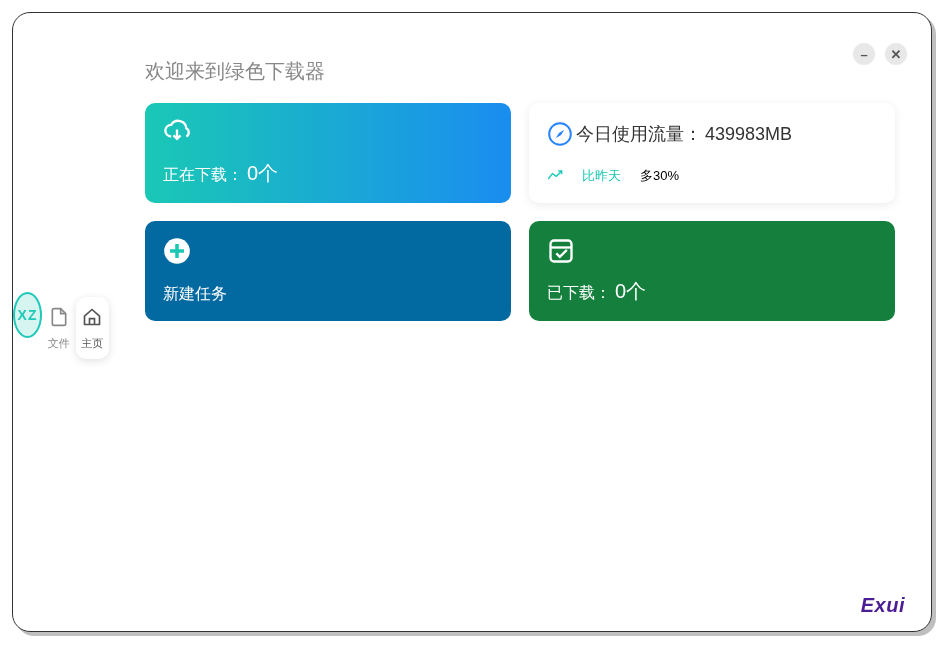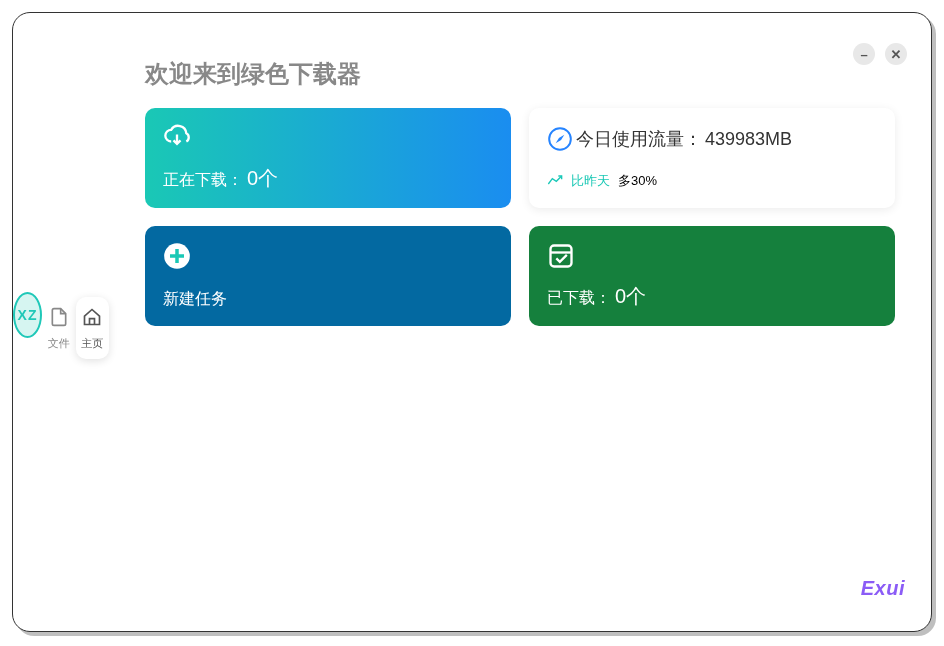--- a/index.html
+++ b/index.html
@@ -86,24 +86,24 @@
       margin-bottom: 4px;
     }
     .nav-label {
       font-size: 11px;
     }
     .main {
       flex: 1;
       padding: 45px 36px 0 36px;
     }
     .page-title {
-      font-size: 24px;
+      font-size: 20px;
       color: #888;
       margin-bottom: 18px;
-      font-weight: bold;
+      font-weight: normal;
     }
     .card-grid {
       display: grid;
       grid-template-columns: 1fr 1fr;
       gap: 18px;
     }
     .card {
       border-radius: 10px;
       padding: 16px 18px;
       color: #fff;
@@ -153,36 +153,36 @@
     .traffic-icon {
       width: 26px;
       height: 26px;
       flex-shrink: 0;
     }
     .traffic-row2 {
       margin-top: 14px;
       font-size: 13px;
       display: flex;
       align-items: center;
-      gap: 8px;
+      gap: 19px;
     }
     .traffic-trend {
       color: #1ac8b5;
     }
     .traffic-compare {
       color: #1ac8b5;
     }
     .traffic-pct {
       color: #000000;
     }
     .brand {
       position: absolute;
-      bottom: 31px;
+      bottom: 14px;
       right: 26px;
-      color: #8b5cf6;
+      color: #4c1d95;
       font-size: 20px;
       font-weight: 600;
       font-style: italic;
       letter-spacing: 0.5px;
     }
     .brand .e {
       font-weight: 800;
     }
   </style>
 </head>

